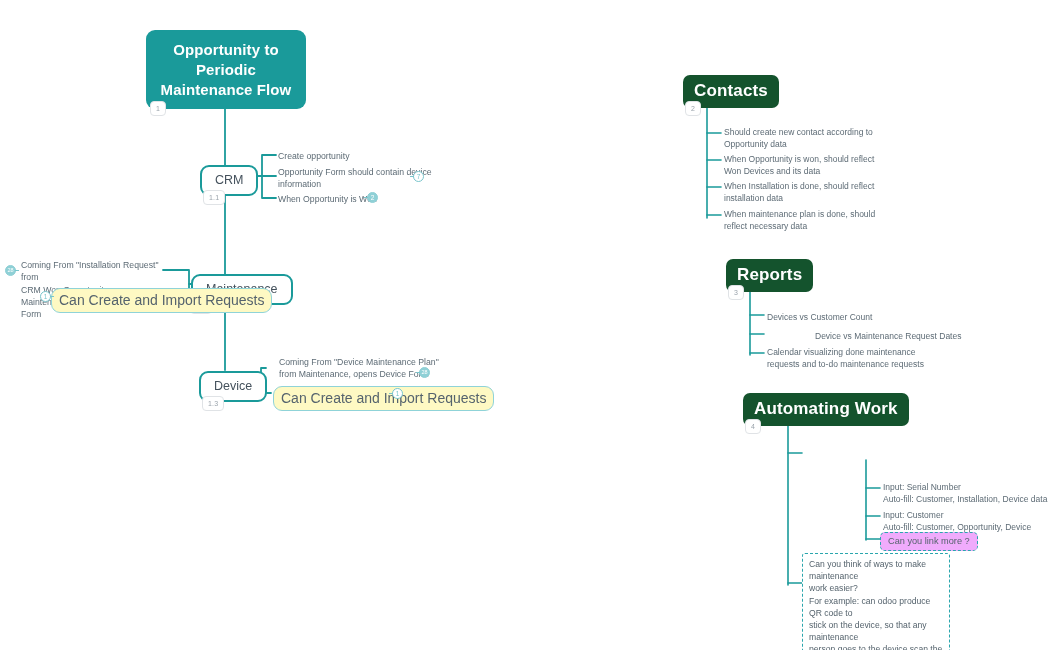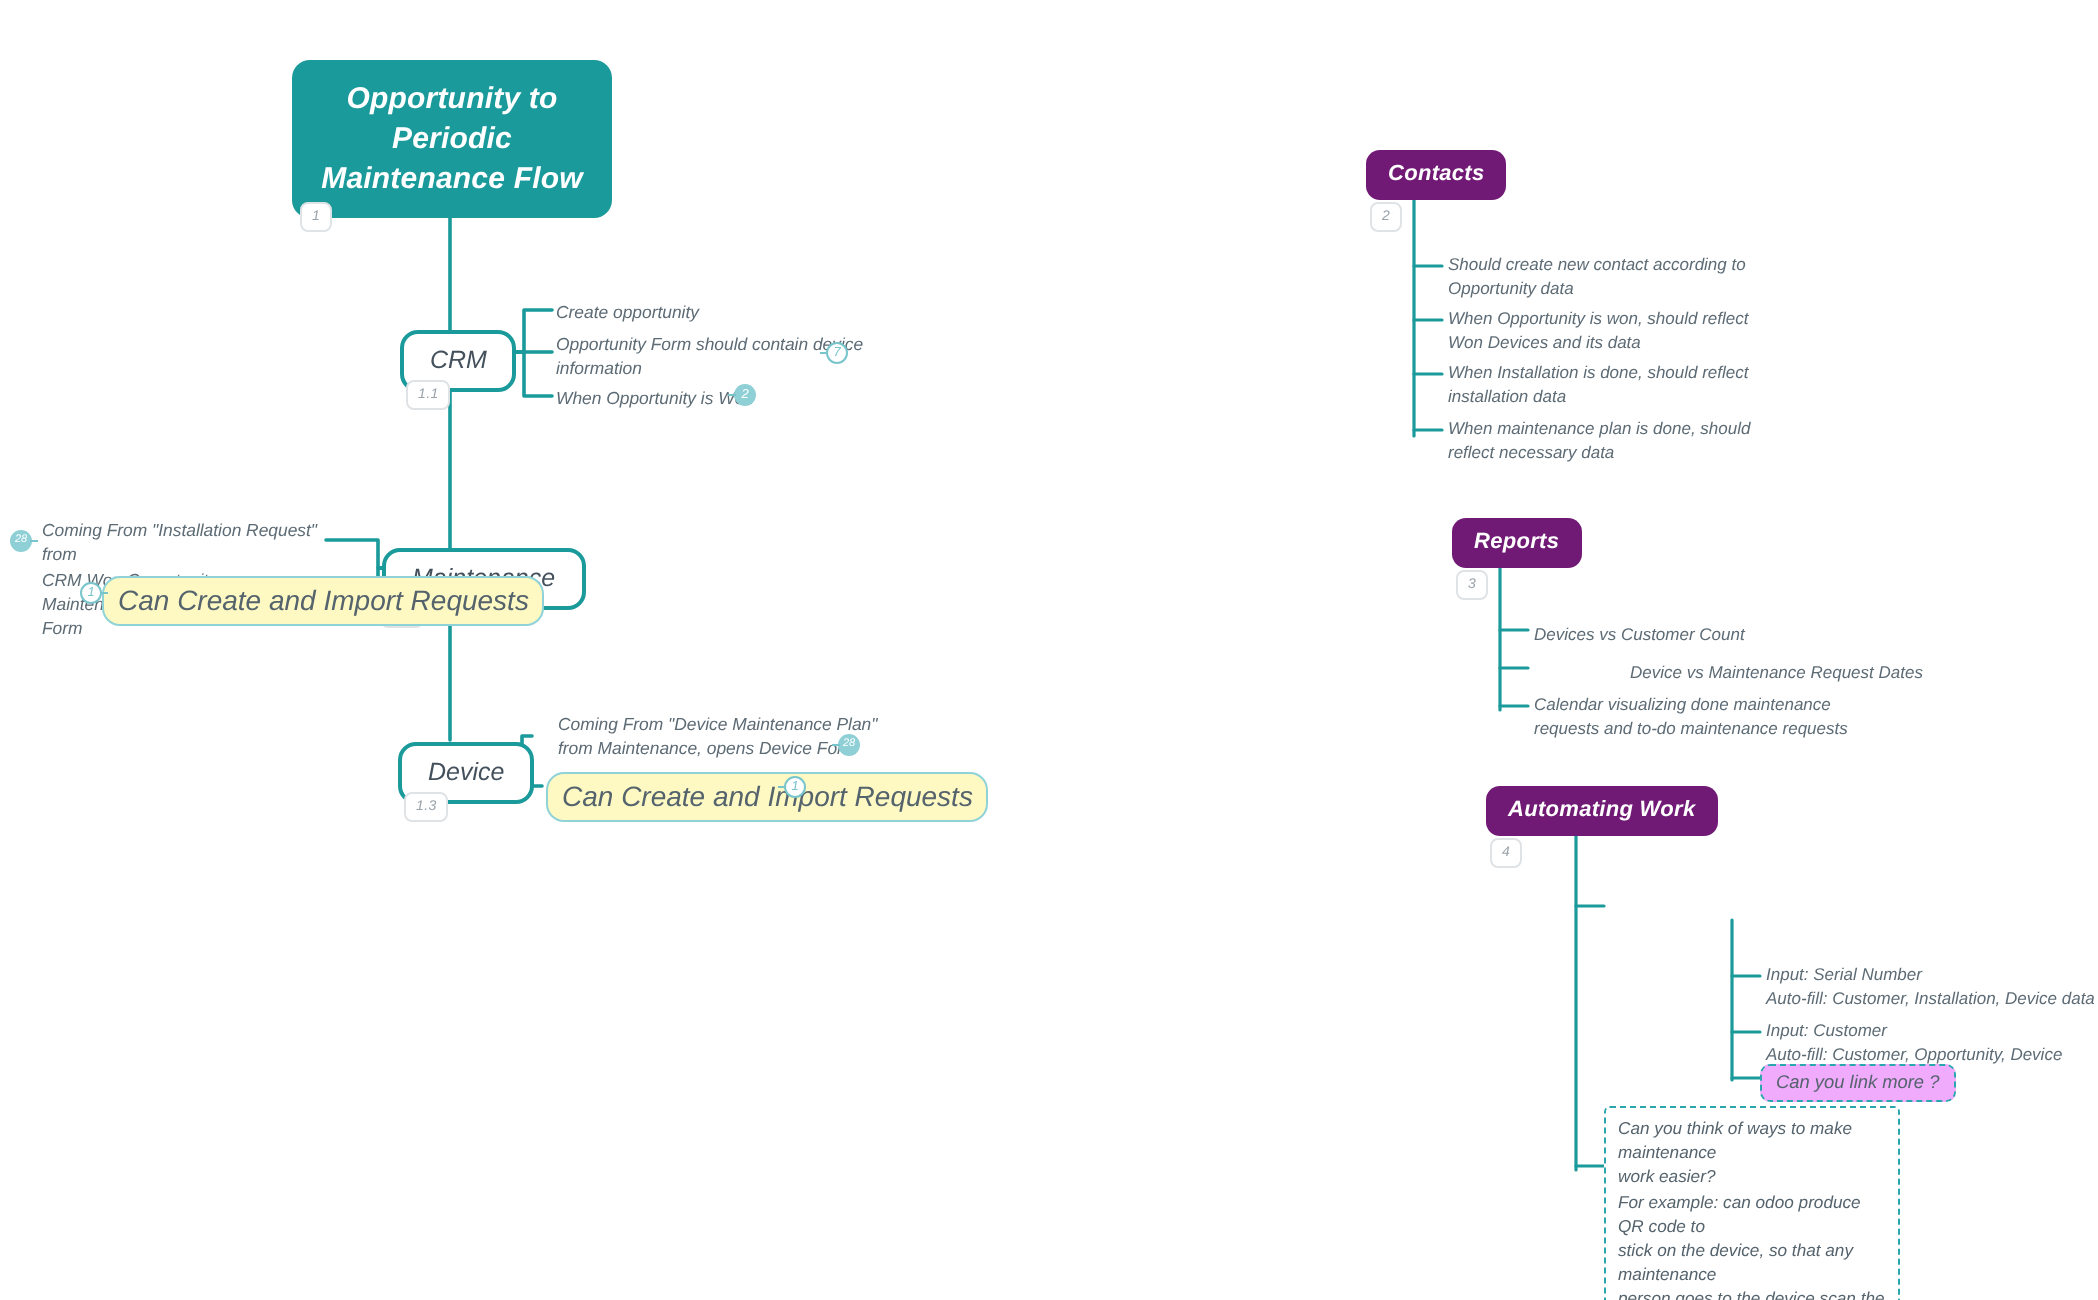--- a/index.html
+++ b/index.html
@@ -14,21 +14,20 @@
     position: relative;
     overflow: hidden;
     font-family: "Liberation Sans", sans-serif;
     color: #5a6872;
   }
   #canvas {
     position: absolute;
     inset: 0;
     width: 1049px;
     height: 554px;
-    font-style: italic;
   }
   svg.edges {
     position: absolute;
     left: 0;
     top: 0;
     width: 1049px;
     height: 650px;
     pointer-events: none;
   }
   .node {
@@ -44,24 +43,24 @@
     font-size: 15px;
     font-weight: bold;
     line-height: 1.32;
     text-align: center;
     padding: 10px 12px;
     letter-spacing: 0.1px;
   }
 
   
   .dark-node {
-    background: #701a75;
+    background: #14532d;
     color: #ffffff;
     border-radius: 7px;
-    font-size: 11px;
+    font-size: 17px;
     font-weight: bold;
     padding: 6px 11px 7px 11px;
     white-space: nowrap;
     letter-spacing: 0.15px;
   }
 
   
   .box-node {
     background: #ffffff;
     border: 2px solid #1a9a9a;

